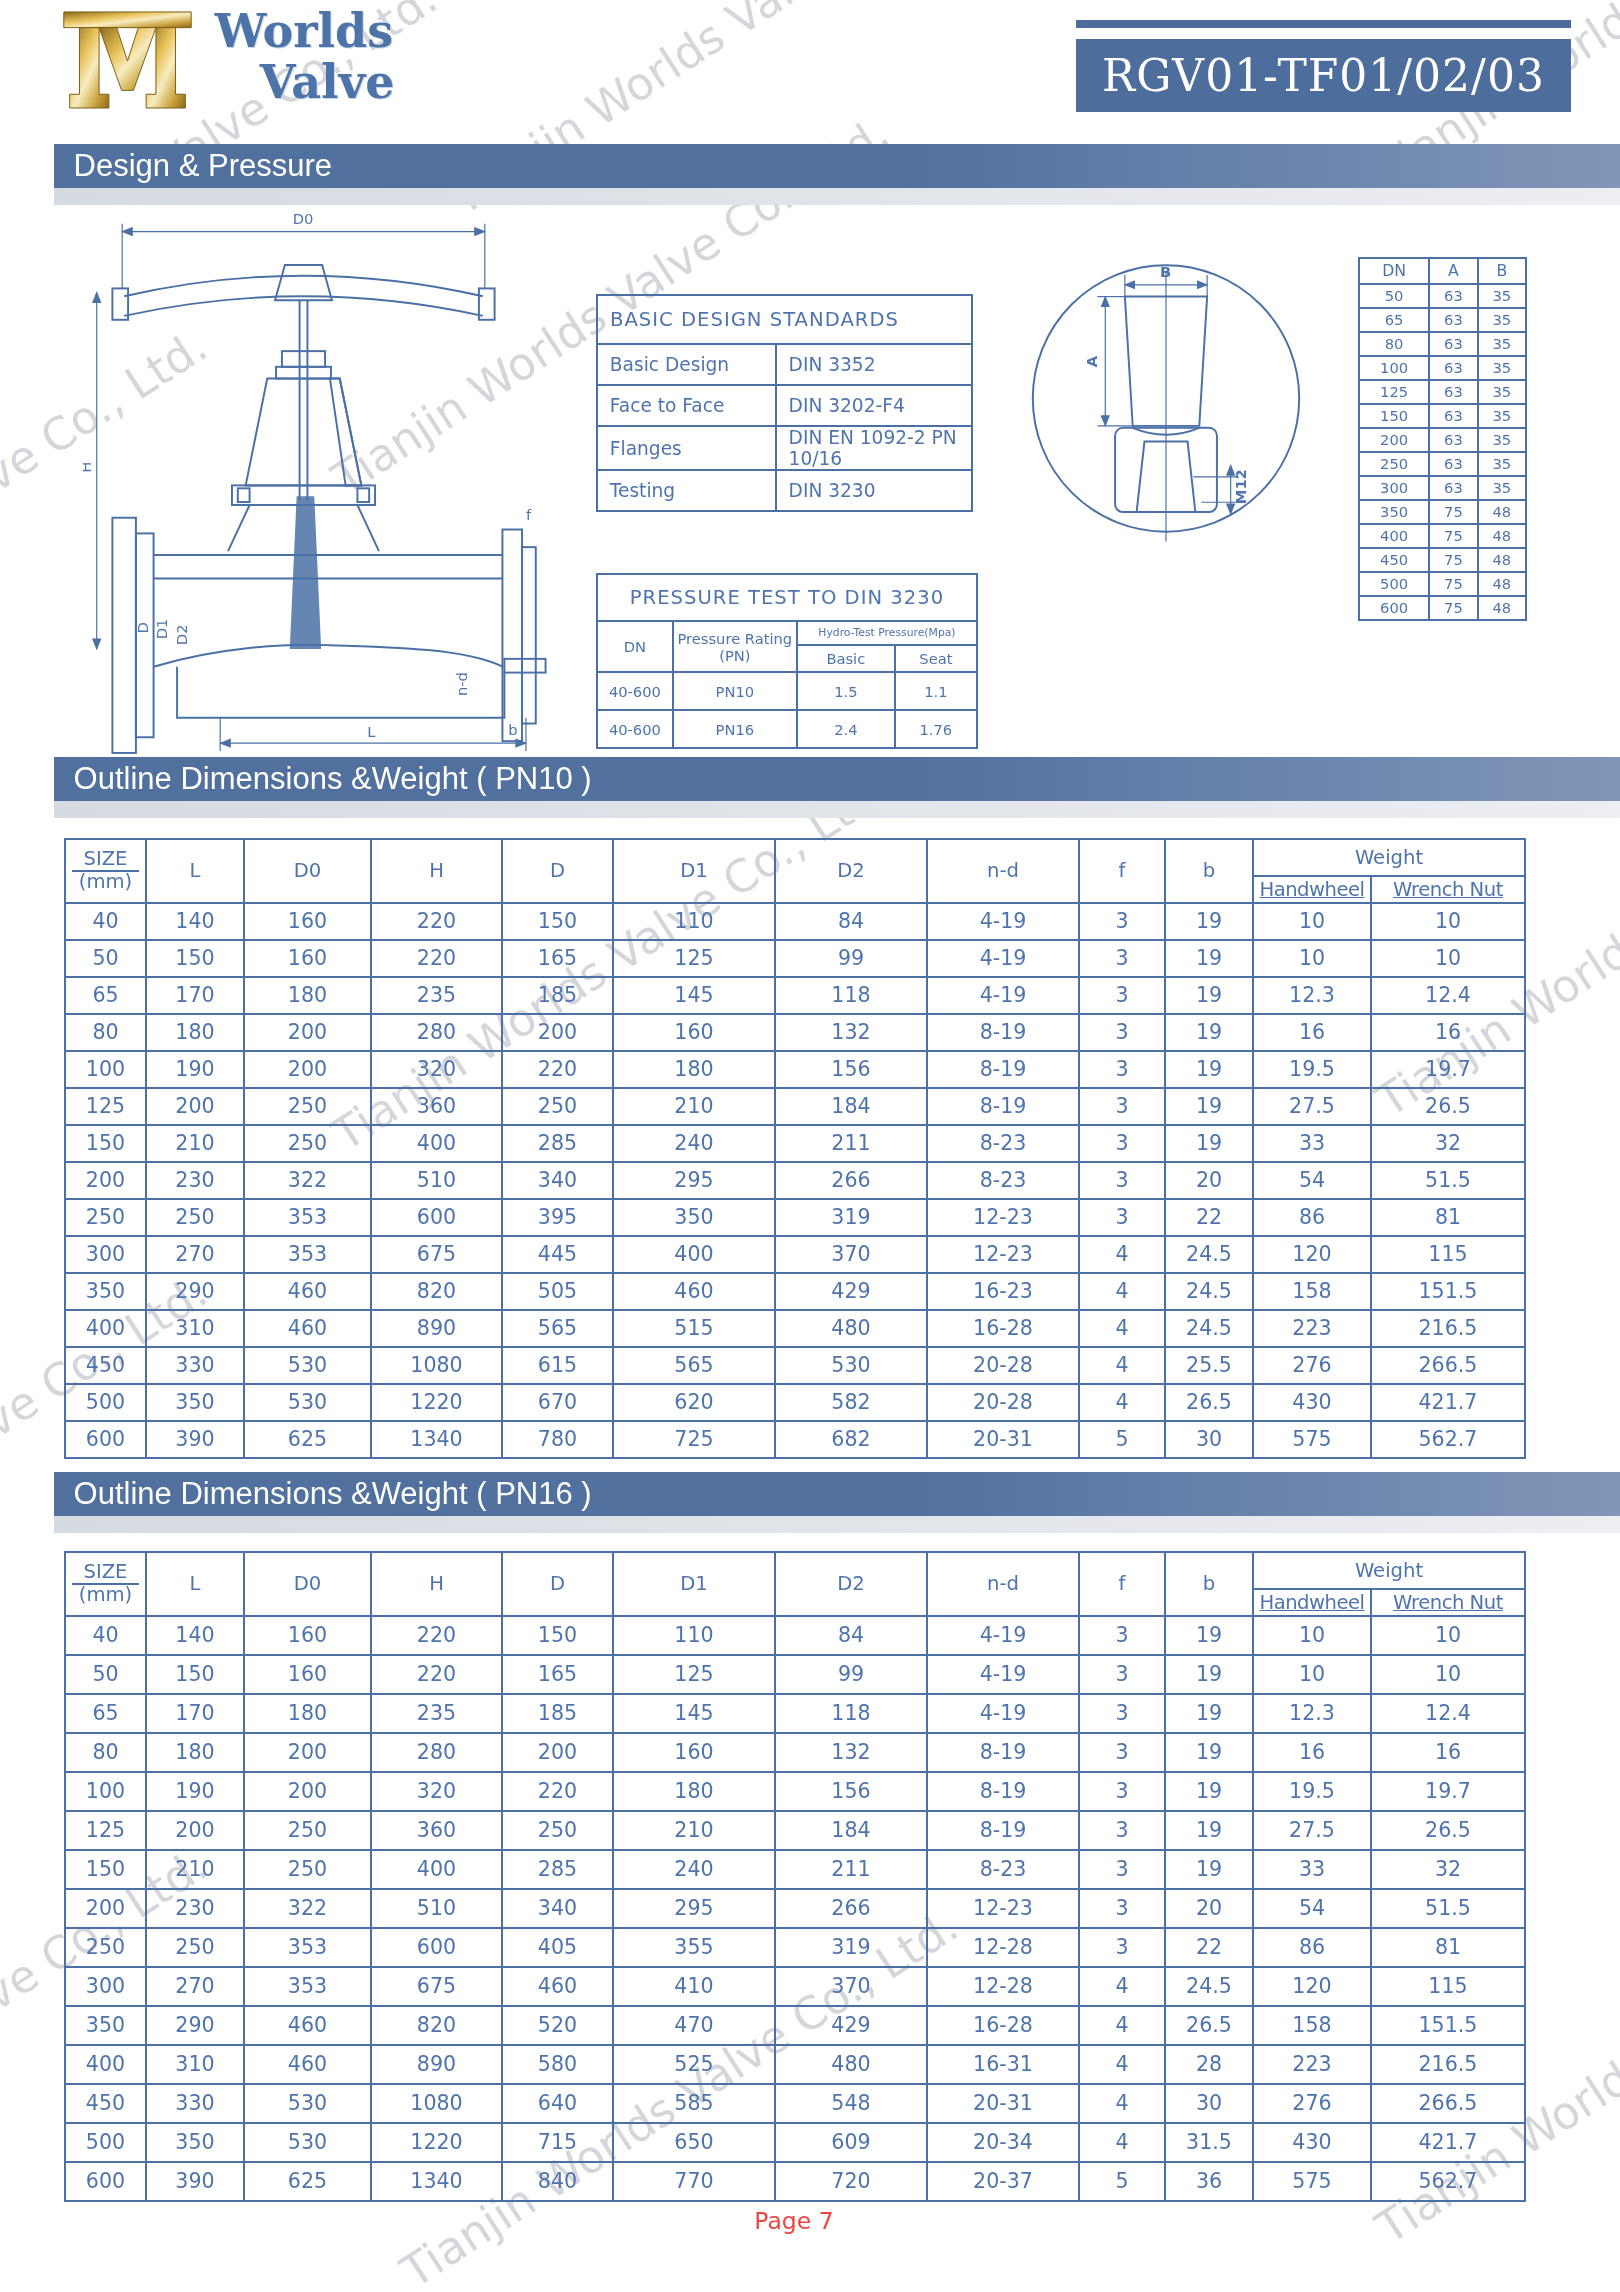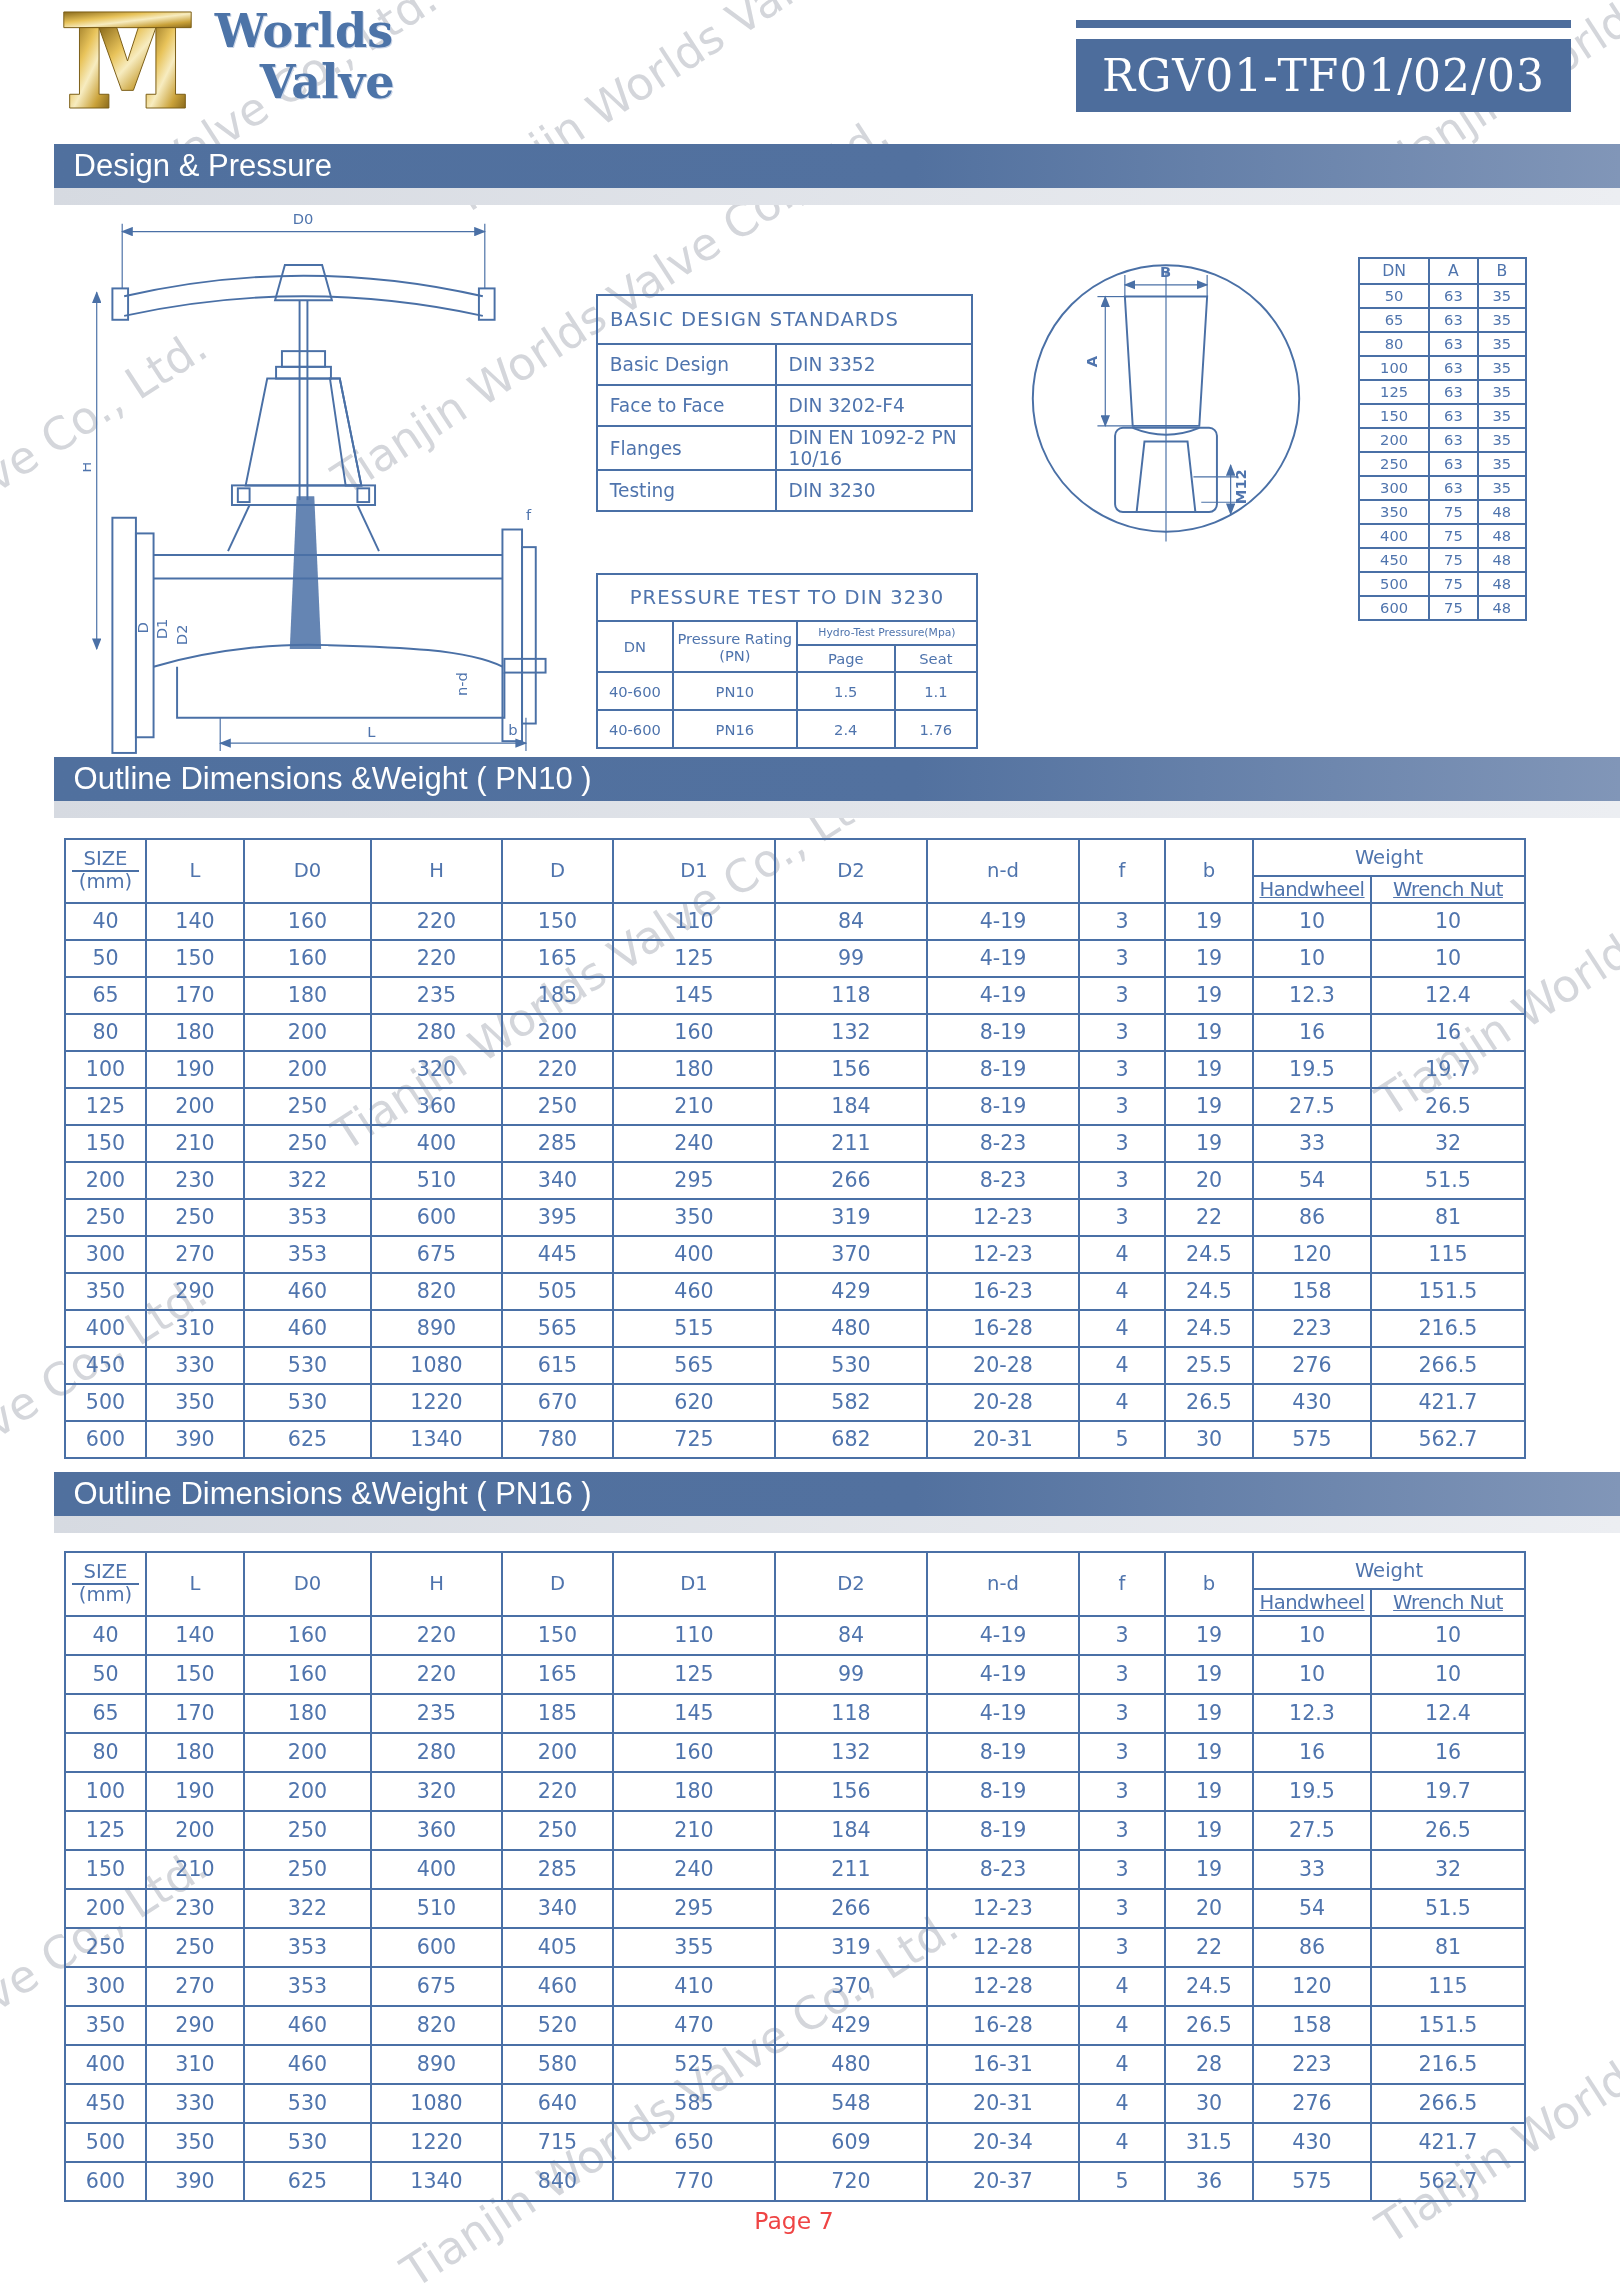--- a/index.html
+++ b/index.html
@@ -217,21 +217,21 @@
     <tbody>
         <tr>
       <td class="pt-title" colspan="4">PRESSURE TEST TO DIN 3230</td>
     </tr>
     <tr>
       <td class="pt-h" rowspan="2" style="width:76px">DN</td>
       <td class="pt-h" rowspan="2" style="width:125px">Pressure Rating (PN)</td>
       <td class="pt-hydro" colspan="2">Hydro-Test Pressure(Mpa)</td>
     </tr>
     <tr>
-      <td class="pt-h" style="width:98px">Page</td>
+      <td class="pt-h" style="width:98px">Basic</td>
       <td class="pt-h" style="width:82px">Seat</td>
     </tr>
     </tbody>
       <tbody>
         <tr>
           <td>40-600</td>
           <td>PN10</td>
           <td>1.5</td>
           <td>1.1</td>
         </tr>

